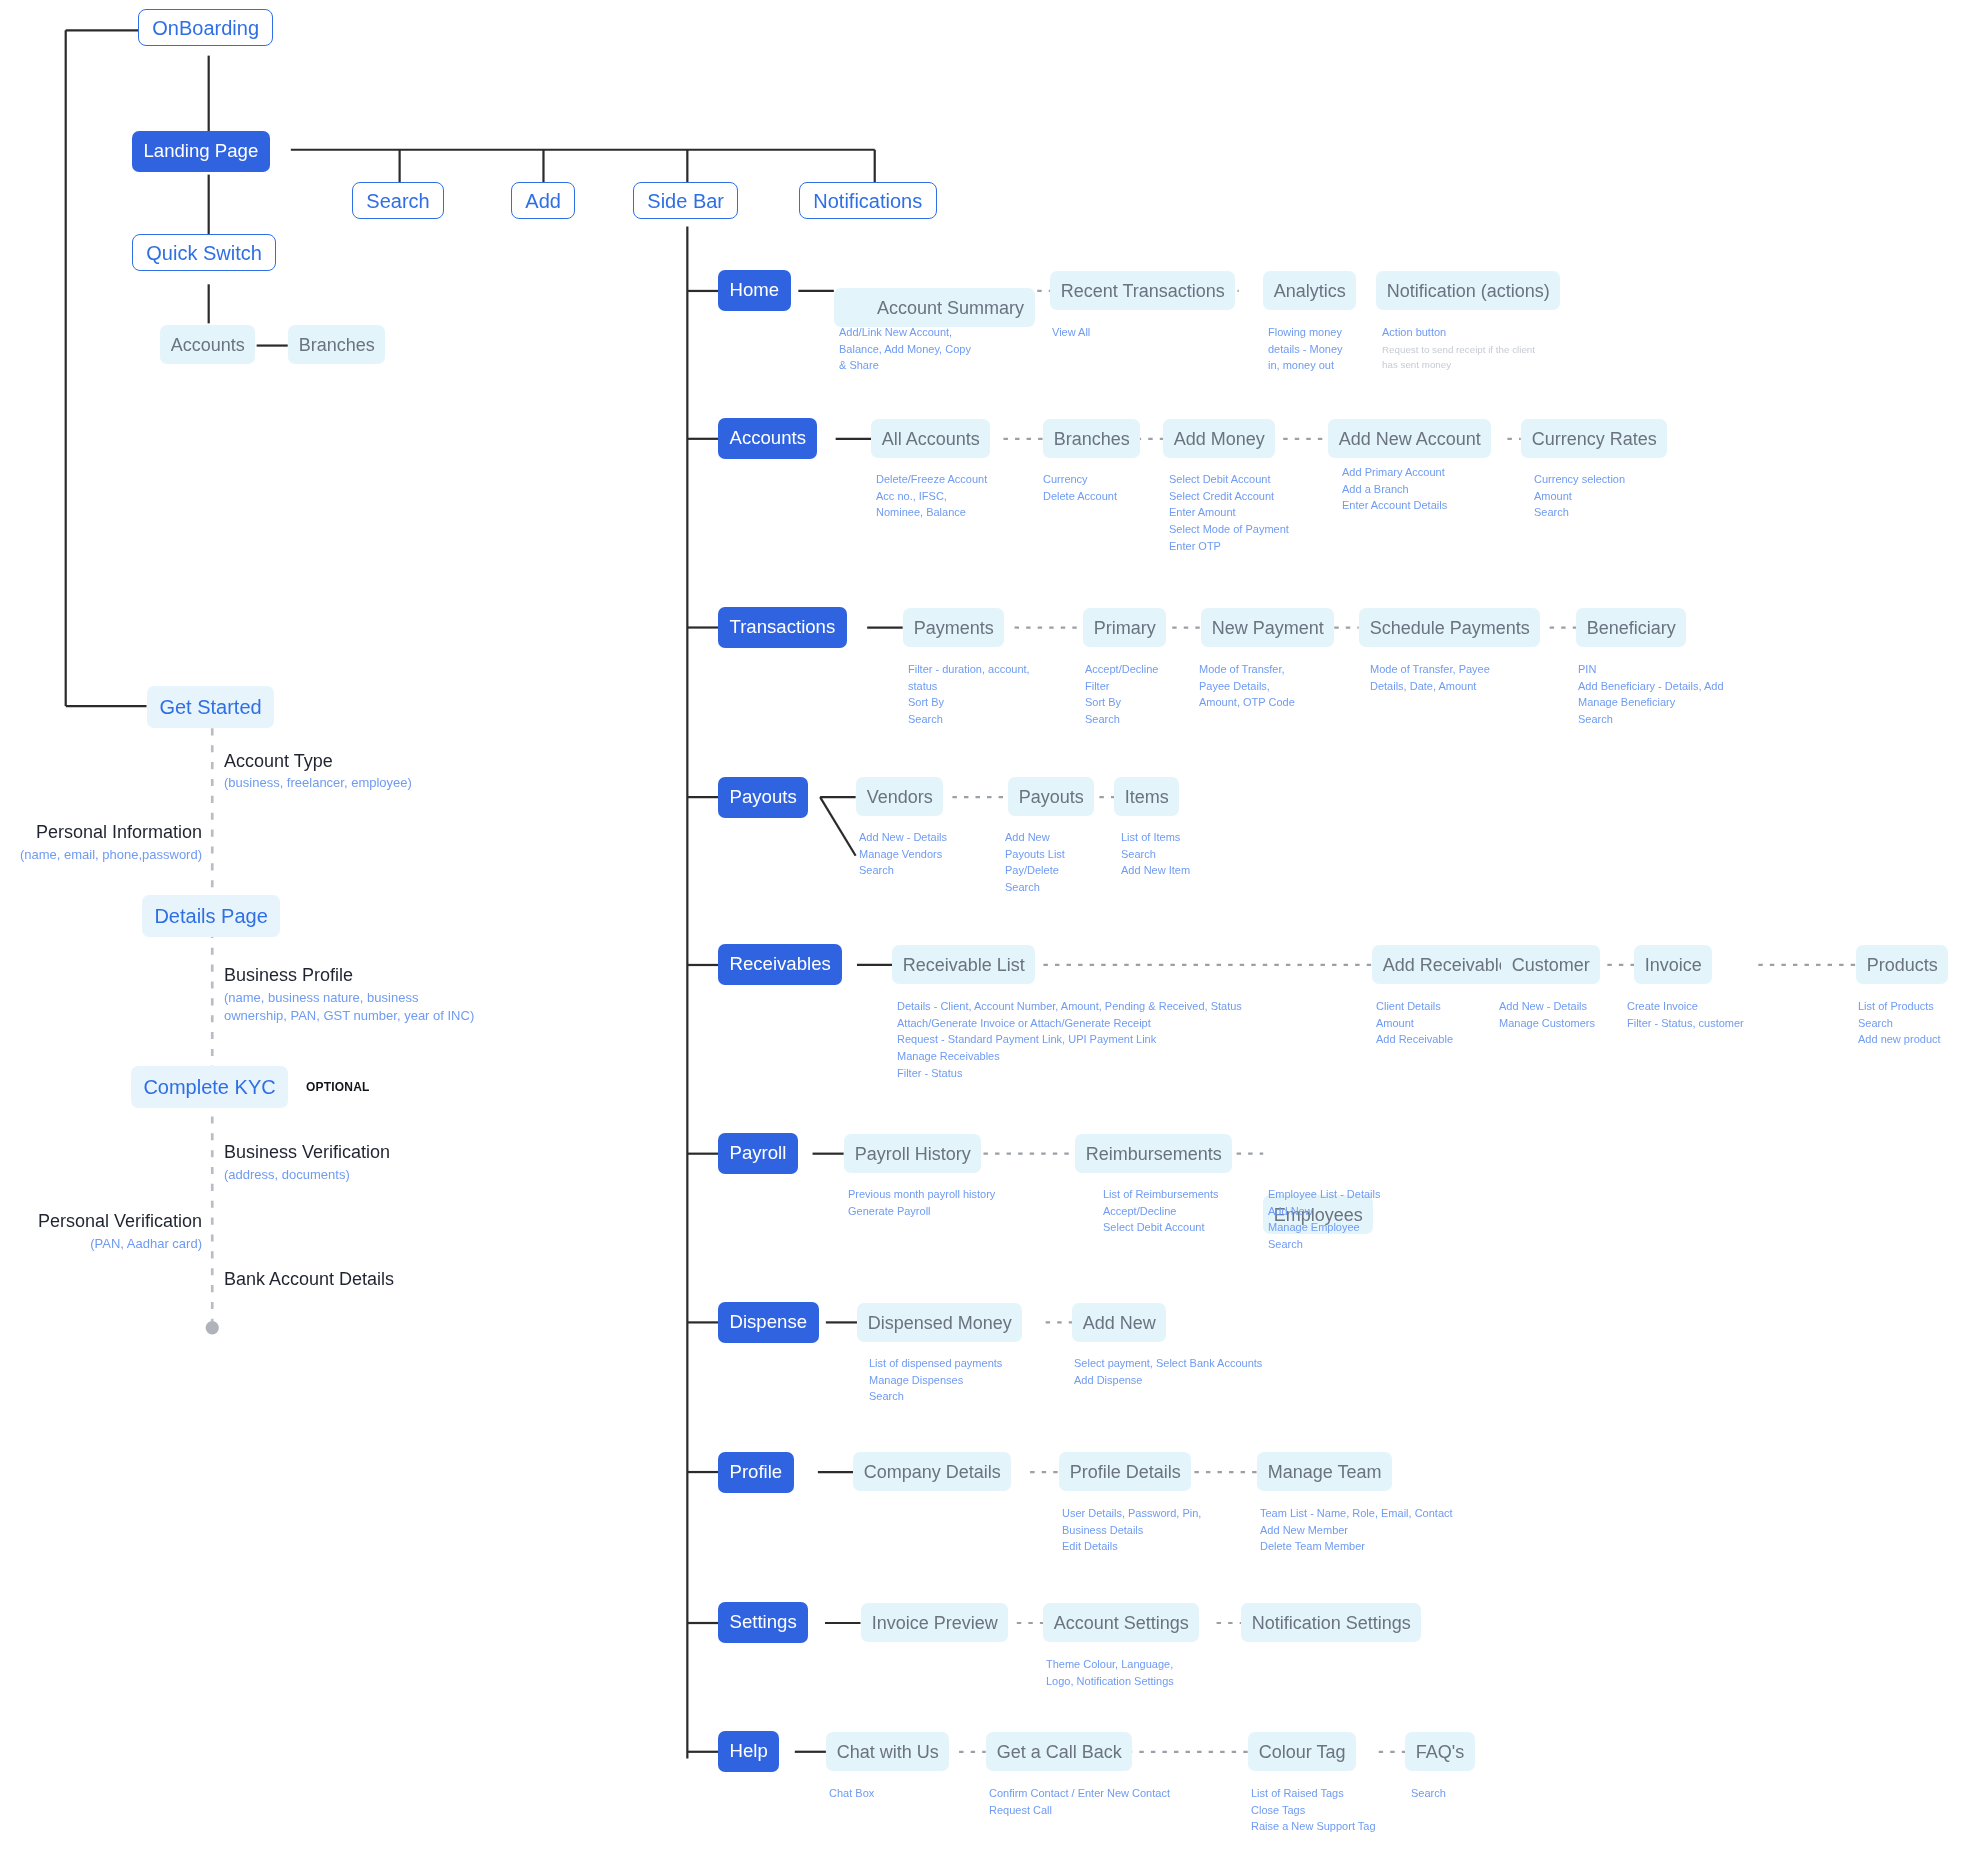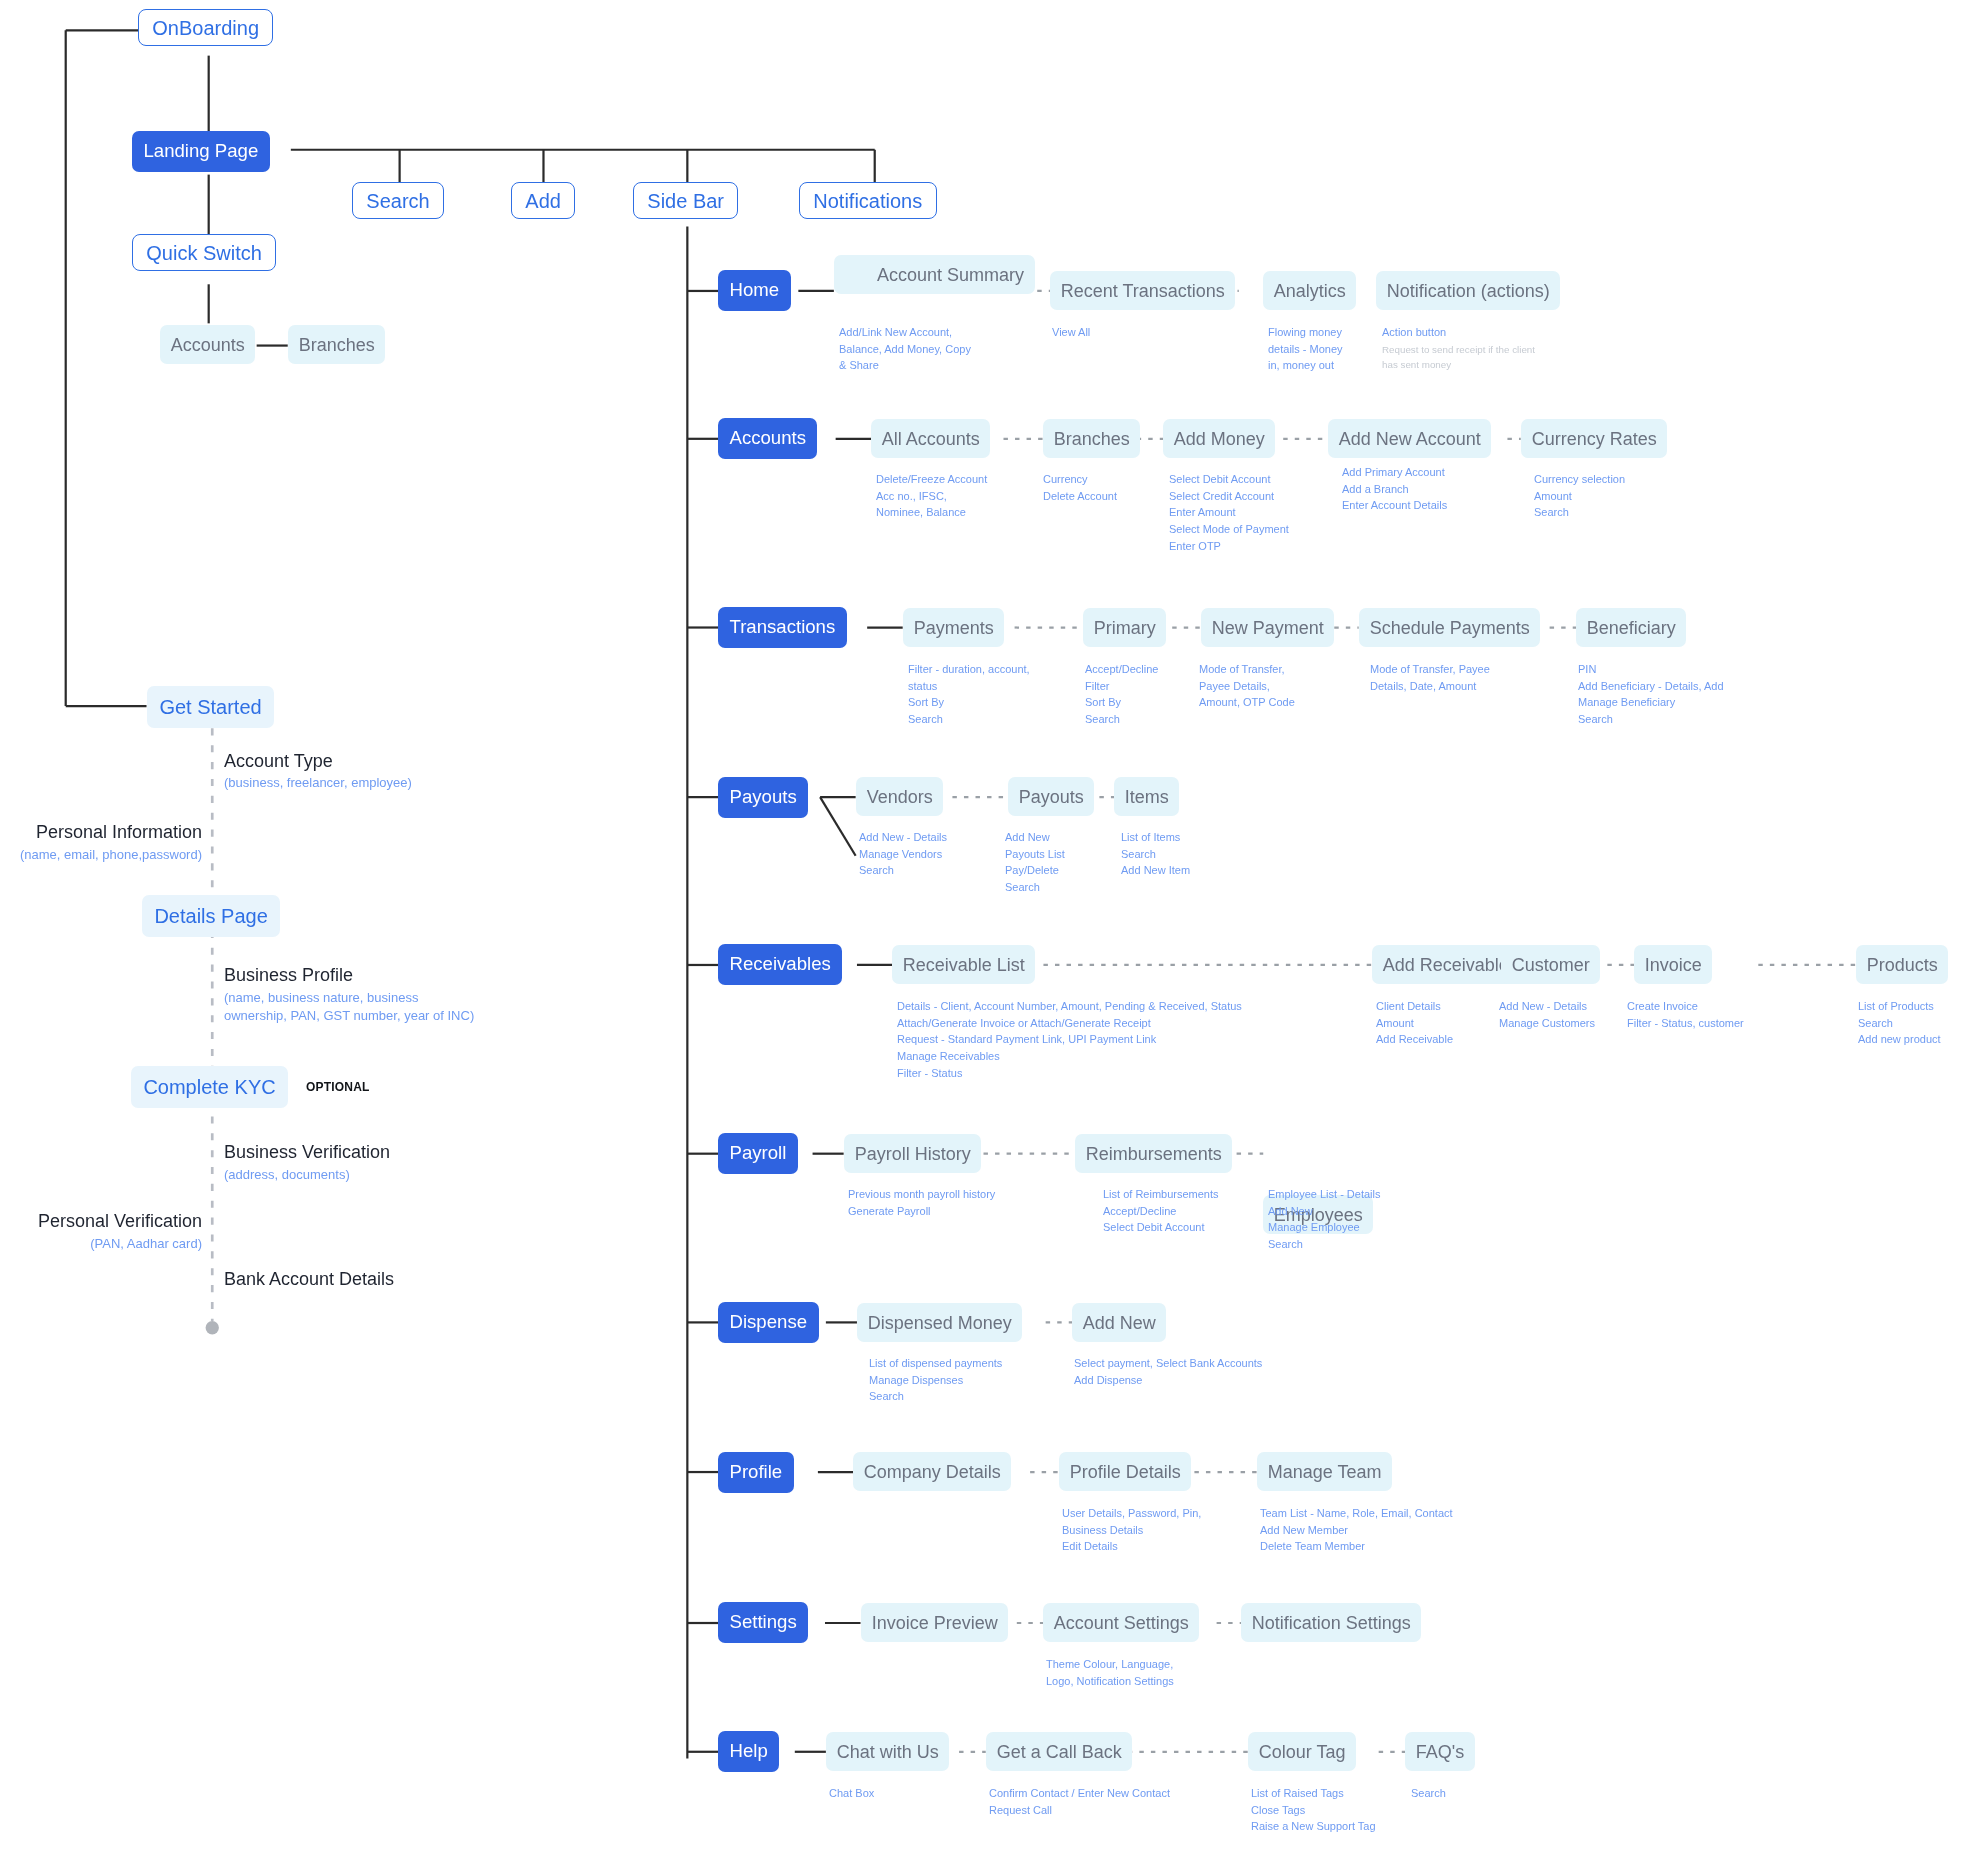--- a/index.html
+++ b/index.html
@@ -210,21 +210,21 @@
   <div class="label-blue" style="left:224px; top:1166px;">(address, documents)</div>
 
   <div class="label-dark ralign" style="left:0px; top:1210px; width:202px;">Personal Verification</div>
   <div class="label-blue ralign" style="left:0px; top:1235px; width:202px;">(PAN, Aadhar card)</div>
 
   <div class="label-dark" style="left:224px; top:1268px;">Bank Account Details</div>
 
   <div class="node primary" style="left:718px; top:270px;">
     <span>Home</span>
   </div>
-  <div class="node lightgrey" style="left:834px; top:255px;padding-left:43px;">
+  <div class="node lightgrey" style="left:834px; top:288px;padding-left:43px;">
     <span>Account Summary</span>
     </div>
   <div class="sub" style="left:839px; top:324px;">Add/Link New Account,
 Balance, Add Money, Copy
 &amp; Share</div>
 
   <div class="node lightgrey" style="left:1050px; top:271px;">
     <span>Recent Transactions</span>
     </div>
   <div class="sub" style="left:1052px; top:324px;">View All</div>

